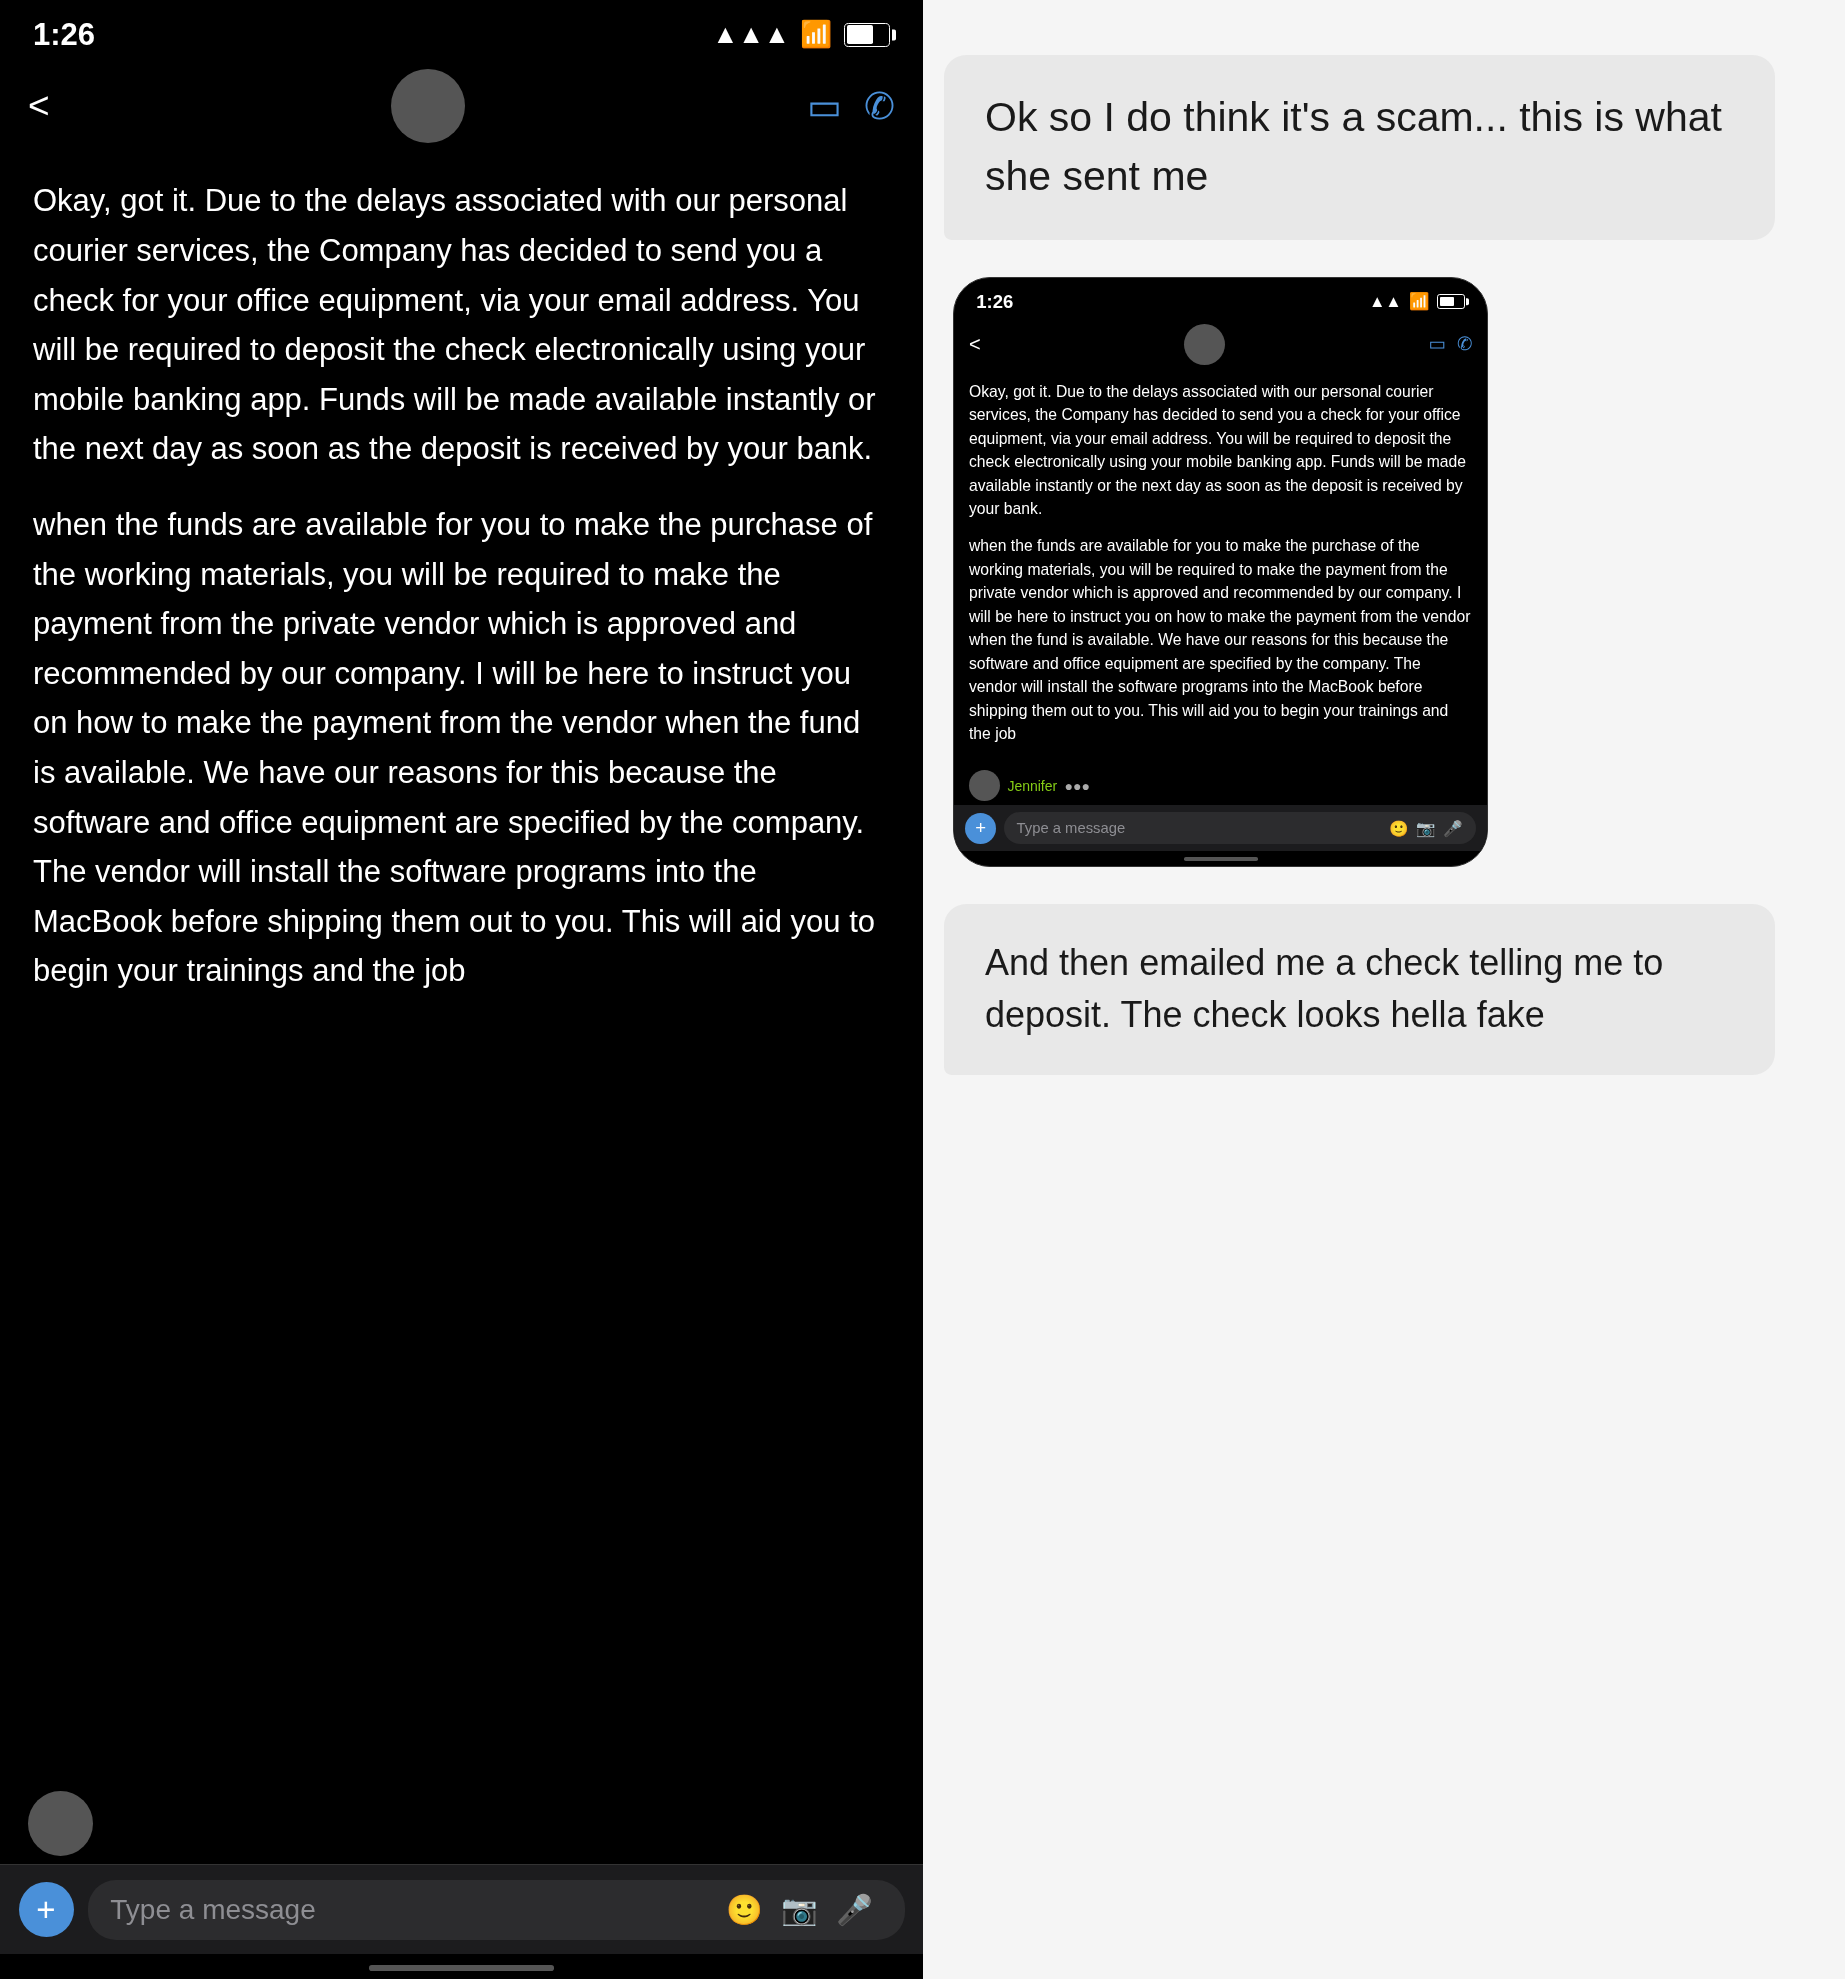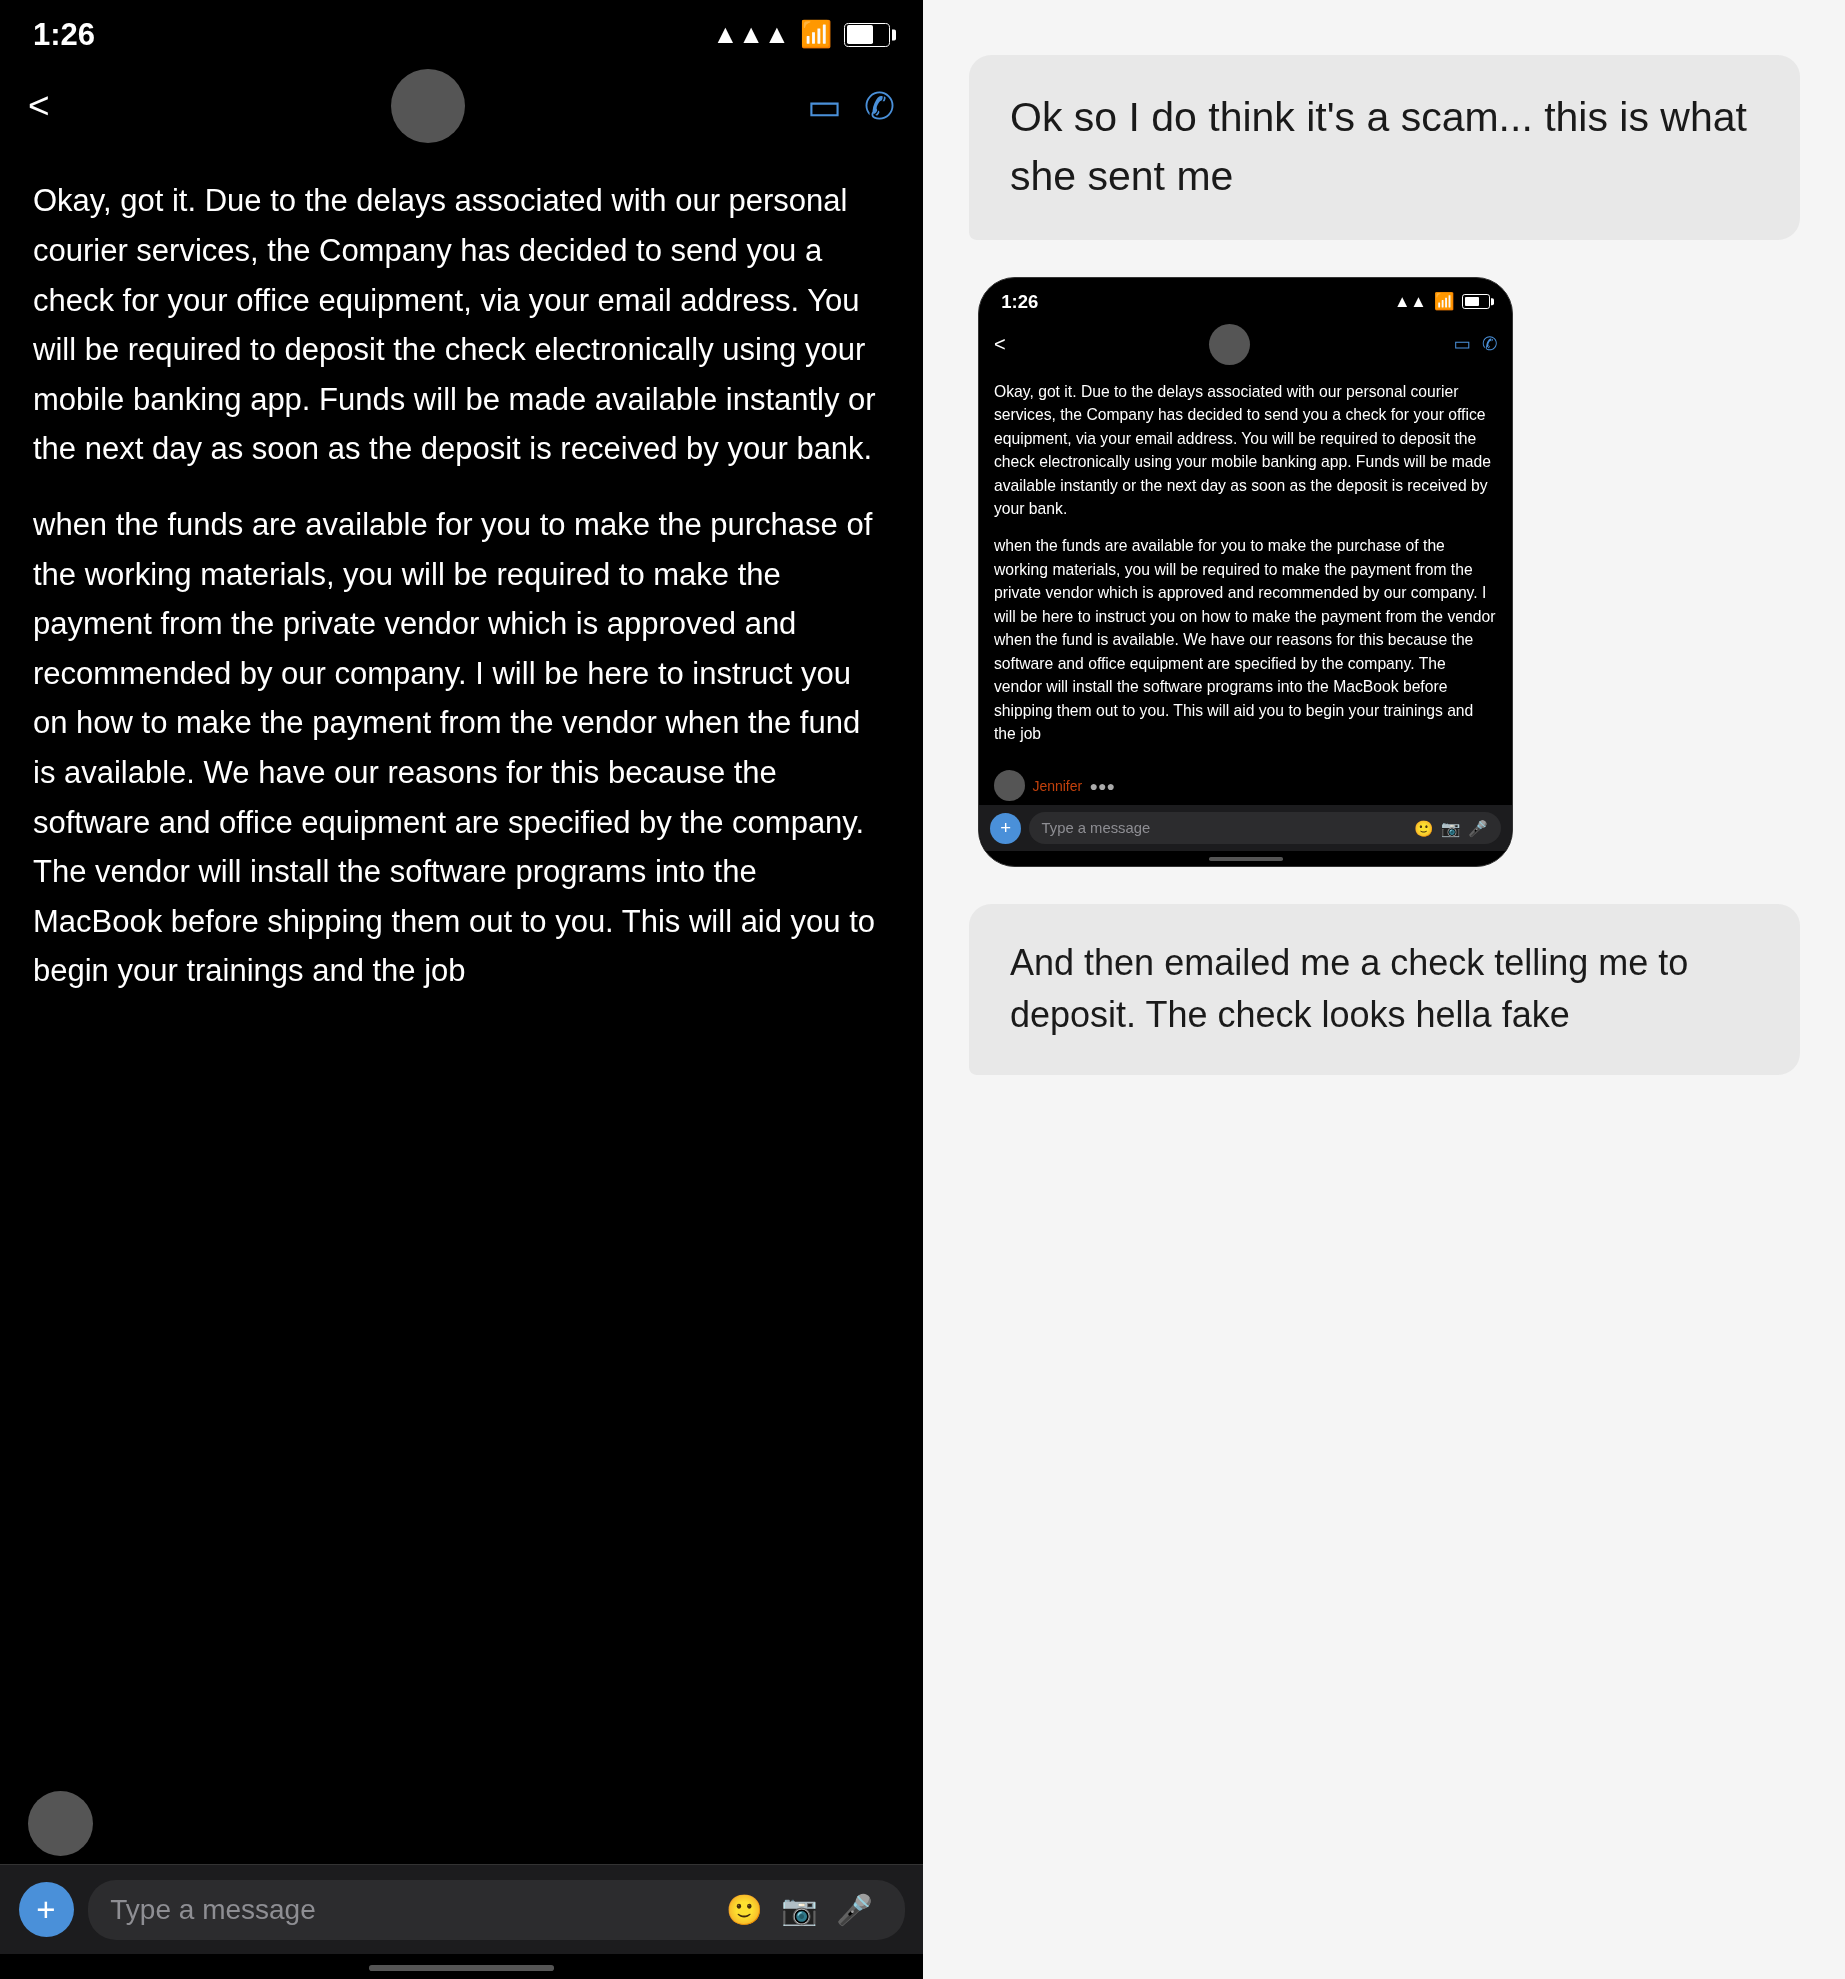--- a/index.html
+++ b/index.html
@@ -182,21 +182,21 @@
       background: #555;
       border-radius: 2.8px;
       margin: 11px auto 9.2px;
     }
 
     
     .right-panel {
       width: 923px;
       min-height: 1980px;
       background: #f5f5f5;
-      padding: 55px 46px;
+      padding: 55px 21px;
       display: flex;
       flex-direction: column;
       gap: 37px;
     }
 
     .chat-bubble {
       background: #e8e8e8;
       border-radius: 22px 22px 22px 7.4px;
       padding: 33px 41px;
       max-width: 831px;
@@ -444,21 +444,21 @@
       </div>
     </div>
 
     <div class="embed-message">
       <p style="font-size:15.7px;line-height:1.5;color:#fff;">Okay, got it. Due to the delays associated with our personal courier services, the Company has decided to send you a check for your office equipment, via your email address. You will be required to deposit the check electronically using your mobile banking app. Funds will be made available instantly or the next day as soon as the deposit is received by your bank.</p>
       <p style="font-size:15.7px;line-height:1.5;color:#fff;">when the funds are available for you to make the purchase of the working materials, you will be required to make the payment from the private vendor which is approved and recommended by our company. I will be here to instruct you on how to make the payment from the vendor when the fund is available. We have our reasons for this because the software and office equipment are specified by the company. The vendor will install the software programs into the MacBook before shipping them out to you. This will aid you to begin your trainings and the job</p>
     </div>
 
     <div style="display:flex;align-items:center;gap:7.4px;padding:3.7px 14.8px;background:#000;">
       <div class="embed-avatar-sm"></div>
-      <span style="color:#c2410c;font-size:14px;">Jennifer</span>
+      <span style="color:#84cc16;font-size:14px;">Jennifer</span>
       <span style="color:#aaa;font-size:14px;">●●●</span>
     </div>
 
     <div class="embed-bottom">
       <div class="embed-plus">+</div>
       <div class="embed-input">
         <span>Type a message</span>
         <div class="embed-input-icons">
           <span>🙂</span>
           <span>📷</span>

